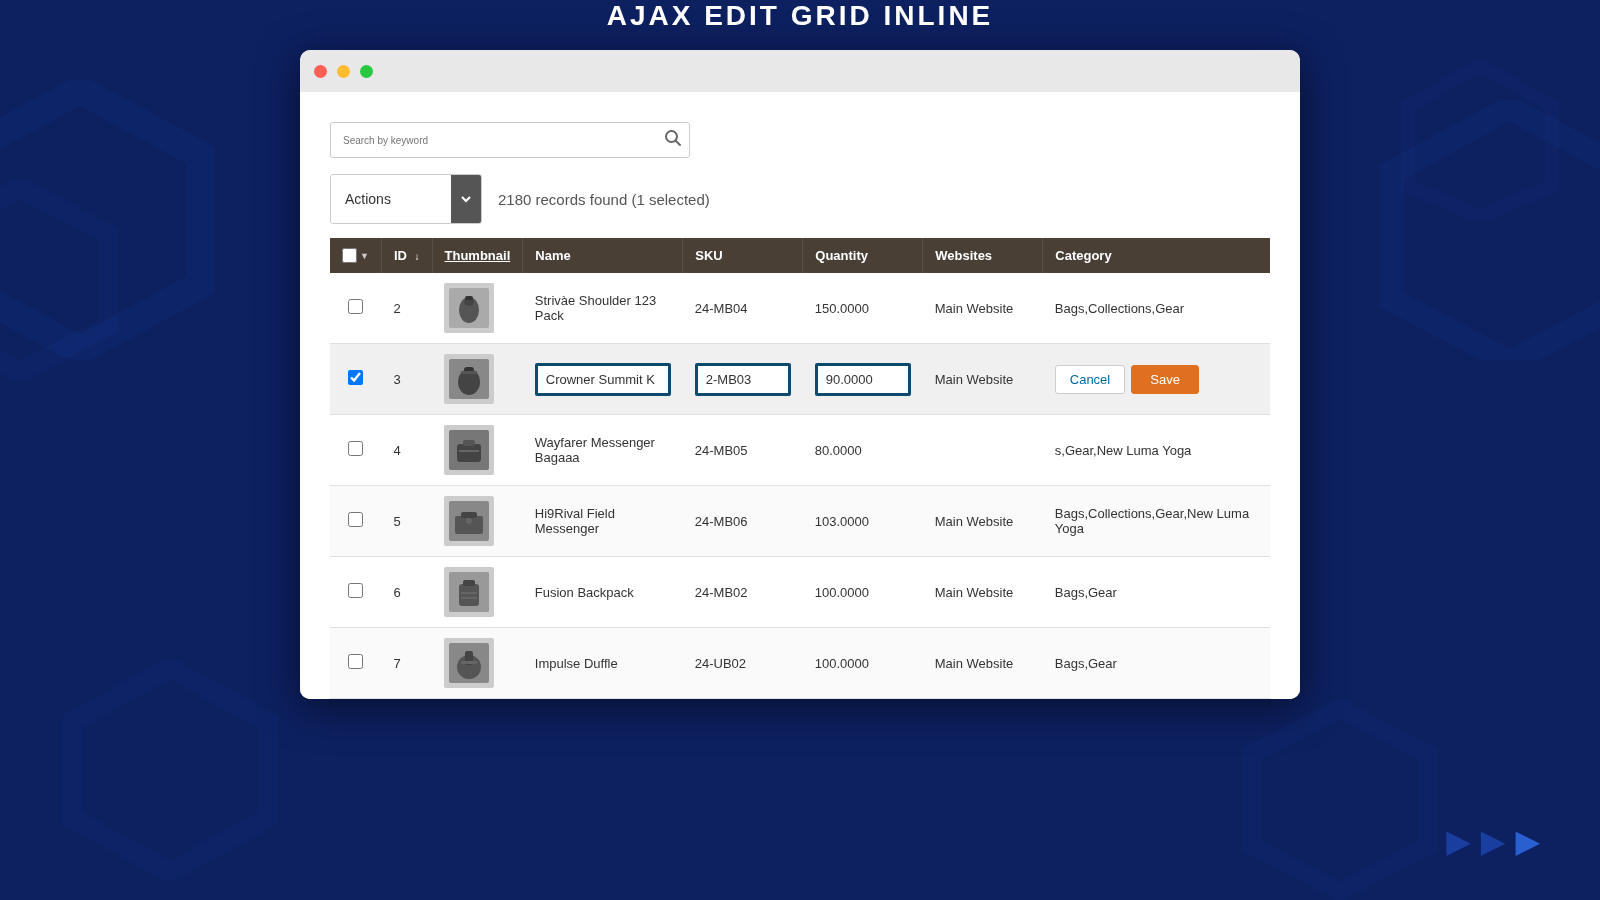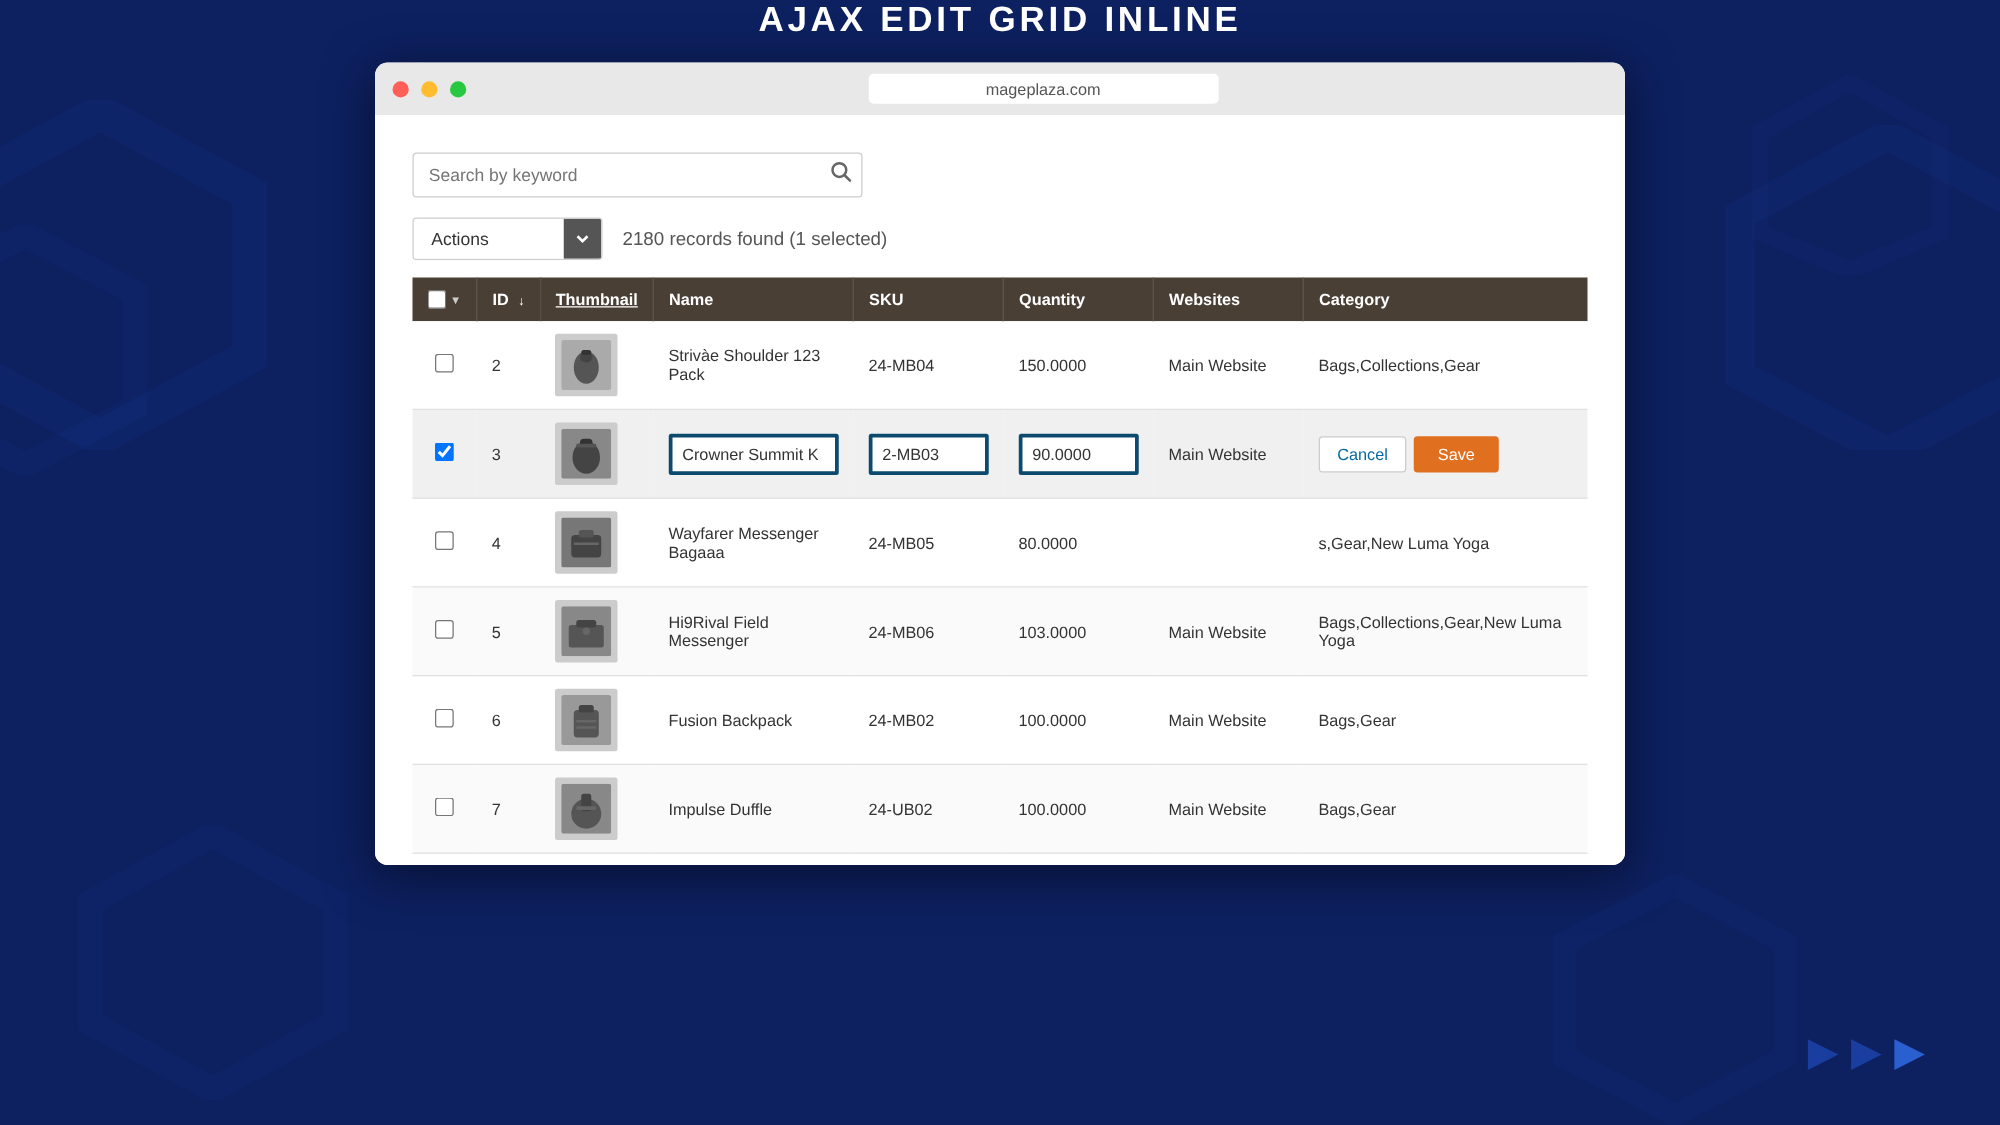--- a/index.html
+++ b/index.html
@@ -88,21 +88,21 @@
     .search-input-wrap {
       position: relative;
       width: 360px;
     }
     .search-input {
       width: 100%;
       height: 36px;
       border: 1px solid #ccc;
       border-radius: 3px;
       padding: 0 36px 0 12px;
-      font-size: 14px;
+      font-size: 10px;
       color: #999;
       outline: none;
     }
     .search-icon-btn {
       position: absolute;
       right: 8px;
       top: 50%;
       transform: translateY(-50%);
       background: none;
       border: none;
@@ -116,21 +116,21 @@
       display: flex;
       align-items: center;
       margin-bottom: 14px;
       gap: 16px;
     }
     .actions-select {
       display: flex;
       align-items: center;
       border: 1px solid #ccc;
       border-radius: 3px;
-      height: 34px;
+      height: 50px;
       background: #fff;
       overflow: hidden;
     }
     .actions-label {
       padding: 0 14px;
       font-size: 14px;
       color: #333;
       background: #fff;
       height: 100%;
       display: flex;
@@ -306,21 +306,20 @@
 </svg>
 
 <div class="page-title">AJAX EDIT GRID INLINE</div>
 
 <div class="browser-window">
 
   <div class="browser-bar">
     <span class="traffic-light tl-red"></span>
     <span class="traffic-light tl-yellow"></span>
     <span class="traffic-light tl-green"></span>
-    <div class="url-bar">mageplaza.com</div>
   </div>
 
   <div class="content-area">
 
     <div class="search-row">
       <div class="search-input-wrap">
         <input class="search-input" type="text" value="" placeholder="Search by keyword" style="">
         <button class="search-icon-btn">
           <svg width="18" height="18" viewBox="0 0 18 18" fill="none">
             <circle cx="7.5" cy="7.5" r="5.5" stroke="#666" stroke-width="2"></circle>

